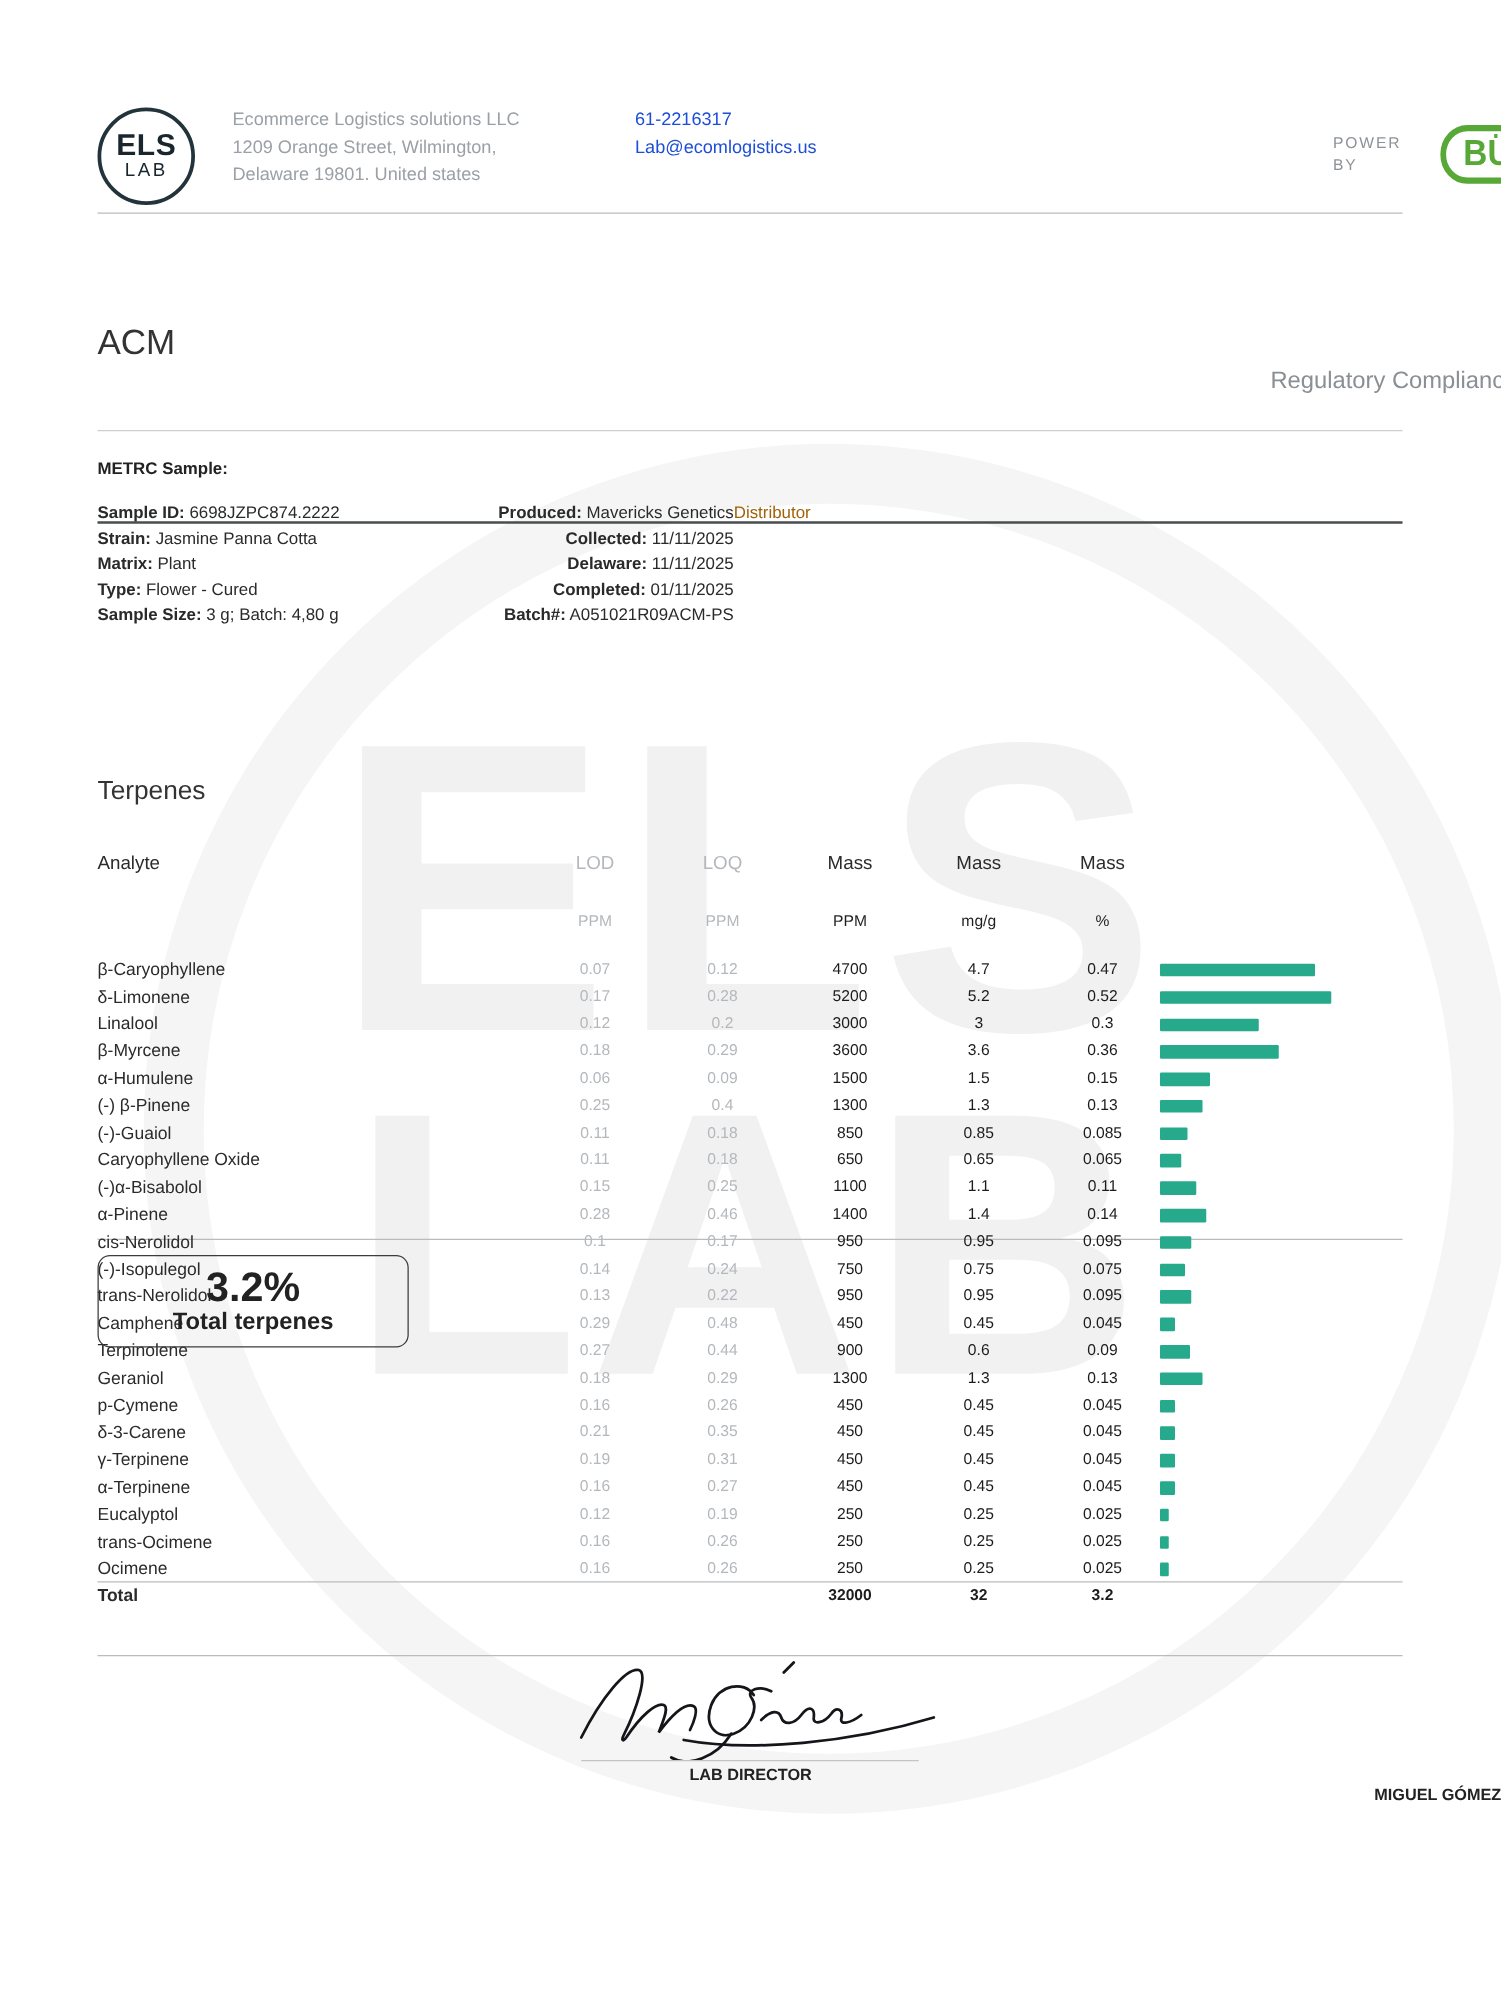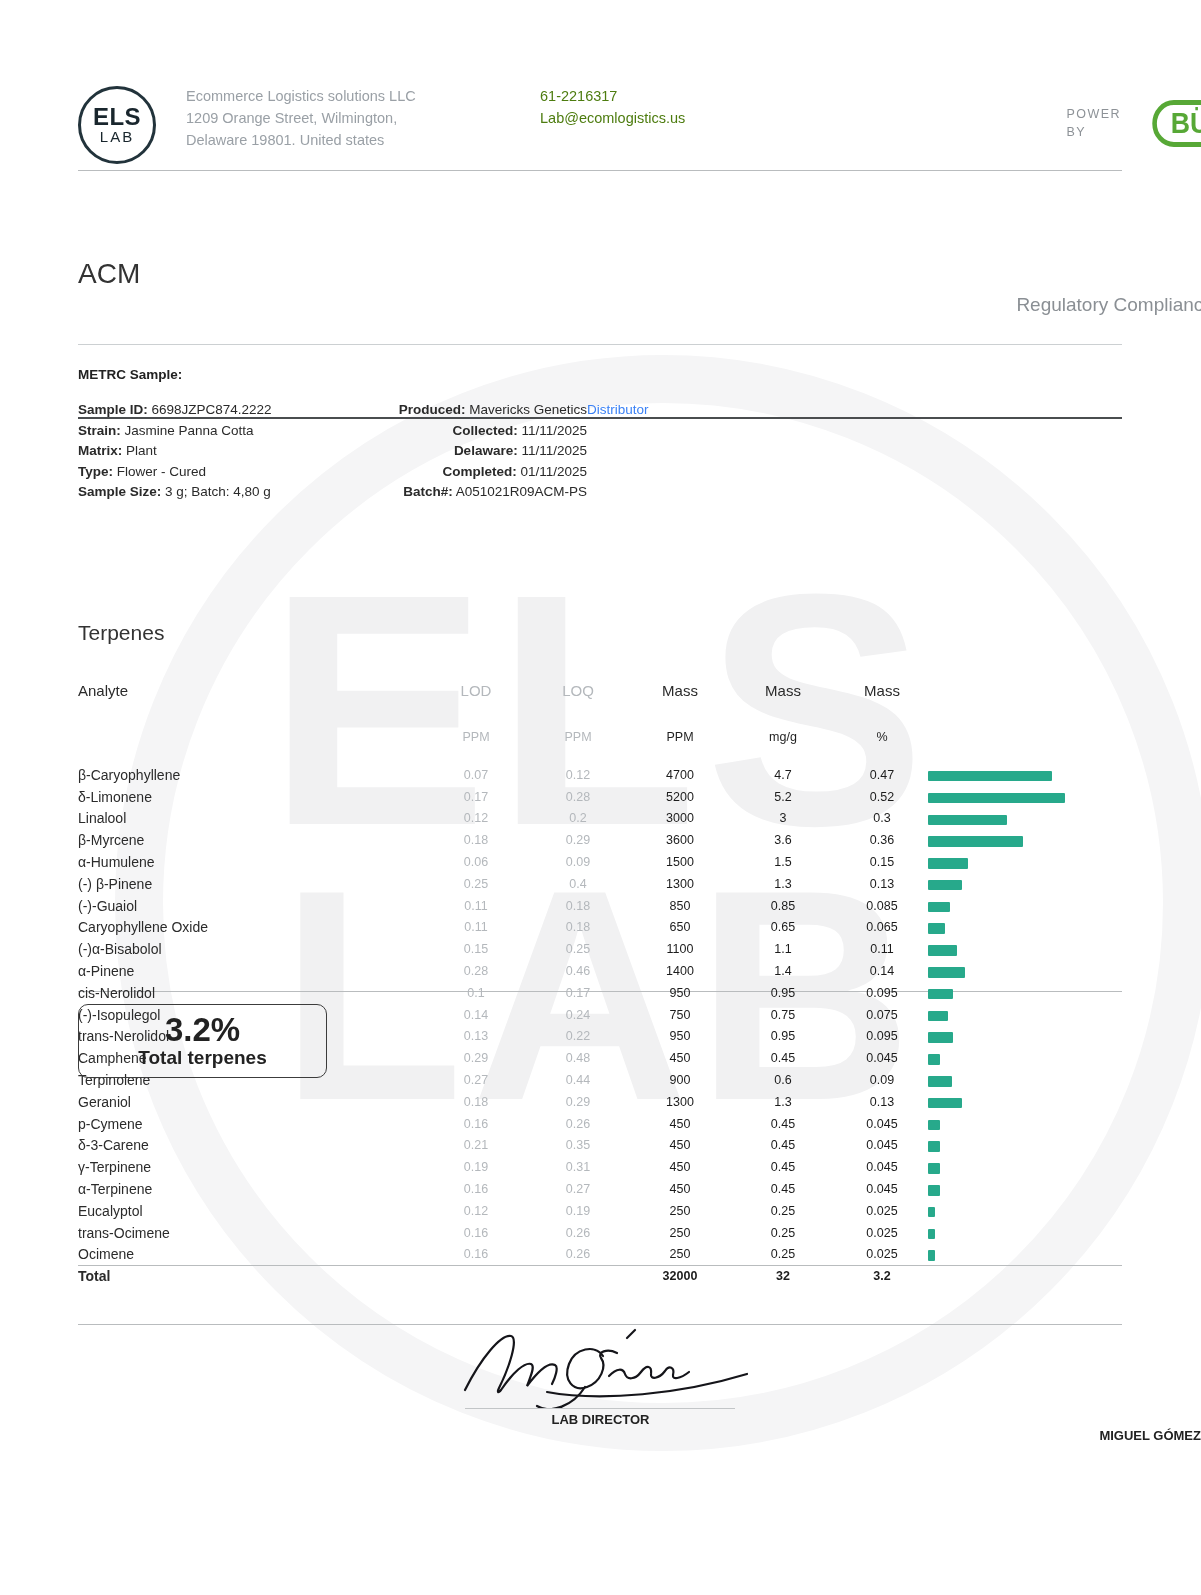--- a/index.html
+++ b/index.html
@@ -21,37 +21,37 @@
   .z{position:relative;z-index:1;}
 
   
   .hdr{top:86px;display:flex;align-items:flex-start;}
   .logo-circle{width:72px;height:72px;border:3px solid #22333b;border-radius:50%;
                display:flex;flex-direction:column;align-items:center;justify-content:center;
                color:#19262d;flex:0 0 auto;background:#fff;}
   .logo-els{font-size:24px;font-weight:800;letter-spacing:.5px;line-height:1;}
   .logo-lab{font-size:15px;font-weight:400;letter-spacing:2px;line-height:1.1;}
   .company{margin-left:30px;font-size:14.5px;line-height:1.5;color:#9aa0a6;width:250px;}
-  .contact{margin-left:104px;font-size:14.5px;line-height:1.5;color:#4d7c0f;}
+  .contact{margin-left:72px;font-size:14.5px;line-height:1.5;color:#1d4ed8;}
   .powerby{margin-left:auto;display:flex;align-items:center;margin-top:14px;}
   .powerby-txt{font-size:12.5px;letter-spacing:1.5px;color:#8d9297;line-height:1.4;margin-right:26px;}
   .buchi-pill{border:5px solid #57a836;border-radius:26px;padding:2px 15px;color:#57a836;
               font-size:29px;font-weight:800;letter-spacing:0;transform:scaleX(.92);
               transform-origin:center;white-space:nowrap;}
 
   
   .client{top:180px;font-size:28px;font-weight:500;color:#333;}
   .rct{top:184px;text-align:right;font-size:19px;color:#8a8f94;}
   .pageno{top:210px;text-align:right;font-size:13.5px;color:#4c5156;}
   .metrc{top:220px;font-size:13.5px;font-weight:700;color:#222;}
 
   .details{top:238px;display:flex;font-size:13.5px;line-height:20.6px;color:#2a2a2a;}
   .dcol1{width:262px;}
   .dcol2{width:247px;text-align:right;}
-  .dcol3{color:#3b82f6;}
+  .dcol3{color:#a16207;}
   .dlabel{font-weight:700;}
 
   
   .sec-title{top:356px;font-size:21px;font-weight:500;color:#333;}
   .t-grid{display:grid;grid-template-columns:348px 100px 104px 100px 106px 92px 1fr;align-items:center;}
   .thead{top:393px;font-size:15px;font-weight:500;color:#2b2b2b;}
   .thead .gray{color:#b4b8bc;font-weight:400;}
   .tunits{top:424px;font-size:12.5px;color:#1f1f1f;}
   .tunits .gray{color:#b4b8bc;}
   .c{text-align:center;}

